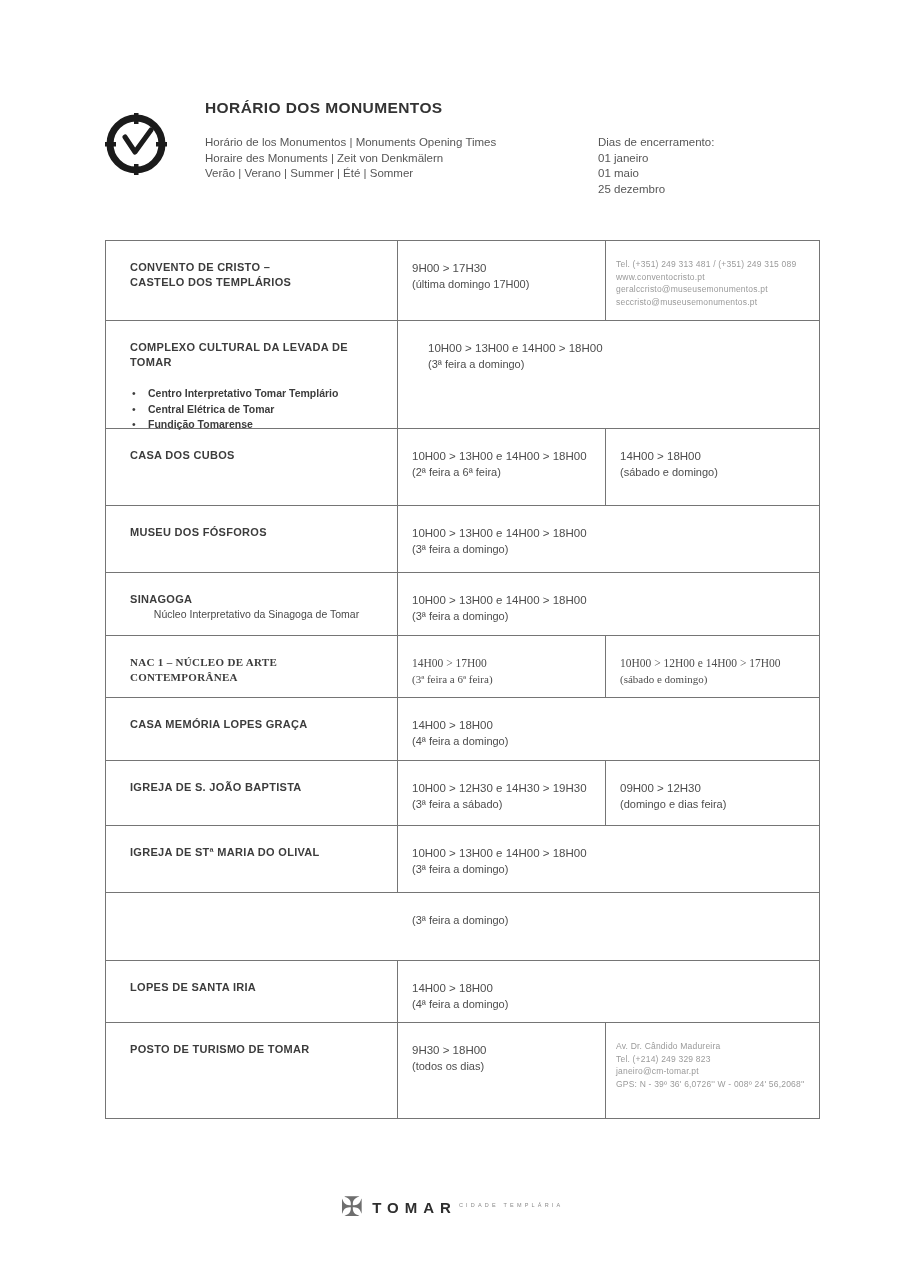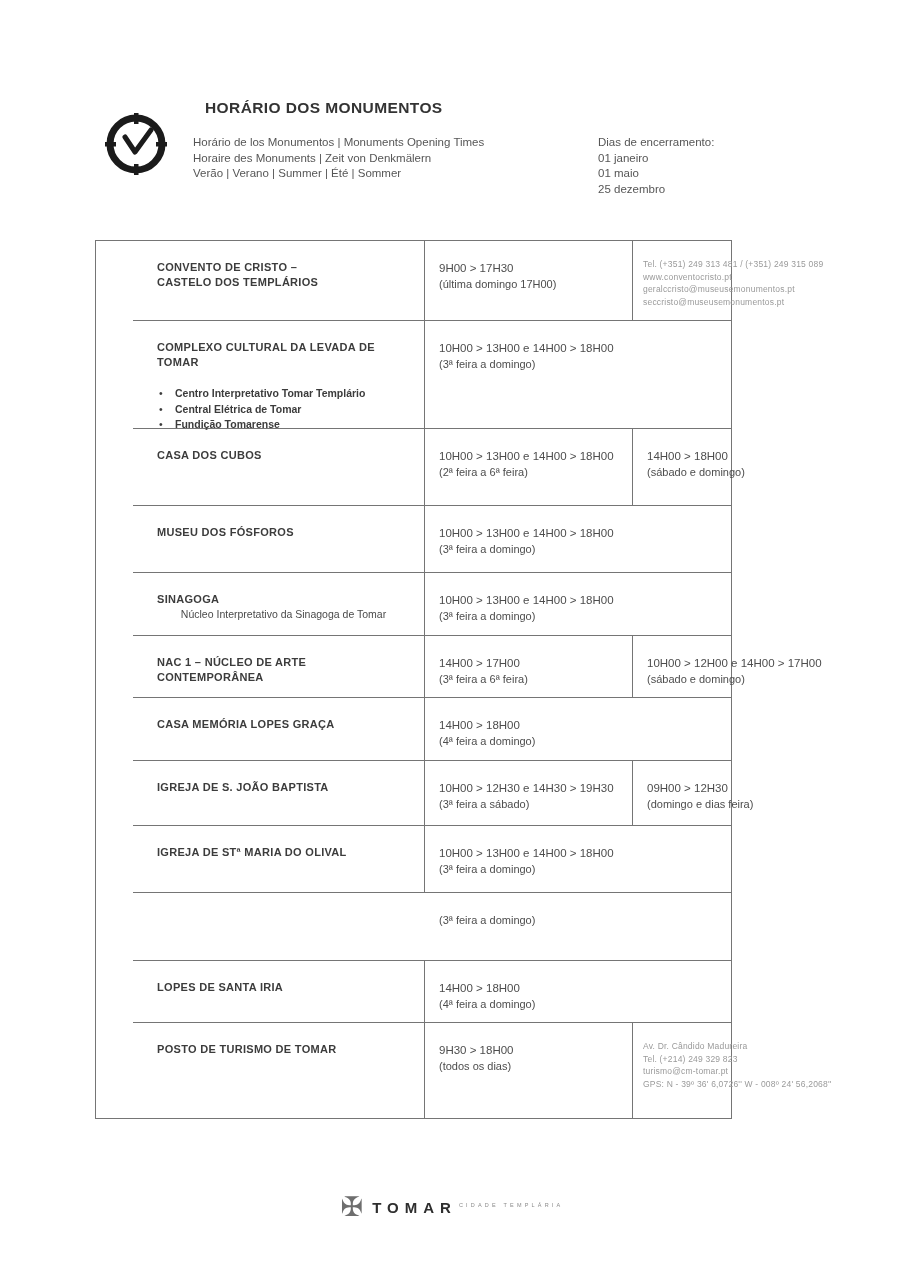--- a/index.html
+++ b/index.html
@@ -13,28 +13,27 @@
     overflow:hidden;
     margin:0 auto;
   }
 
   
   .clock { position:absolute; left:104px; top:112px; width:64px; height:64px; }
   .hdr-title {
     position:absolute; left:205px; top:99px;
     font-size:15.5px; font-weight:700; letter-spacing:0.4px; color:#333;
   }
-  .hdr-subs { position:absolute; left:193px; top:135px; font-size:11.5px; line-height:15.5px; color:#565656; }
+  .hdr-subs { position:absolute; left:205px; top:135px; font-size:11.5px; line-height:15.5px; color:#565656; }
   .hdr-close { position:absolute; left:598px; top:135px; font-size:11.5px; line-height:15.5px; color:#565656; }
 
   
   .tbl {
-    position:absolute; left:95px; top:240px; width:637px;
+    position:absolute; left:105px; top:240px; width:715px;
     border:1px solid #757575;
-    padding-left:37px;
   }
   .trow {
     display:grid;
     grid-template-columns:292px 208px 213px;
     border-bottom:1px solid #757575;
   }
   .trow:last-child { border-bottom:none; }
   .cell { padding-top:19px; }
   .c-name { padding-left:24px; padding-right:14px; border-right:1px solid #757575; }
   .c-time { padding-left:14px; padding-right:10px; }
@@ -47,22 +46,22 @@
   .name-sub { font-size:10.5px; font-weight:400; color:#4a4a4a; line-height:15px;text-align:center; }
   .time { font-size:11.5px; color:#4d4d4d; line-height:16px; }
   .note { font-size:11px; color:#4d4d4d; line-height:16px; }
   .bullets { margin-top:16px; }
   .bullet { position:relative; font-size:10.5px; font-weight:700; color:#3c3c3c; line-height:15.5px; padding-left:18px; }
   .bullet::before { content:"•"; position:absolute; left:2px; top:0; font-weight:400; }
   .contact { padding-top:17px; padding-left:10px; padding-right:6px; }
   .contact div { font-size:8.5px; color:#9a9a9a; line-height:12.5px; letter-spacing:0.2px; }
 
   
-  .r1{height:80px;} .r2{height:108px;} .r3{height:77px;} .r4{height:67px;}
-  .r5{height:63px;} .r6{height:62px;} .r7{height:63px;} .r8{height:65px;}
+  .r1{height:80px;} .r2{height:108px;gap:16px;} .r3{height:77px;} .r4{height:67px;}
+  .r5{height:63px;} .r6{height:62px;font-family:Liberation Serif, serif;} .r7{height:63px;} .r8{height:65px;}
   .r9{height:67px;} .r10{height:68px;} .r11{height:62px;} .r12{height:95px;}
 
   
   .footer {
     position:absolute; left:0; right:0; top:1194px;
     display:flex; justify-content:center; align-items:center; gap:9px;
   }
   .cross { font-size:27px; color:#6e6e6e; line-height:1; }
   .logo-txt { display:flex; flex-direction:row; }
   .logo-main { font-size:15px; font-weight:700; letter-spacing:6px; color:#2e2e2e; }
@@ -234,21 +233,21 @@
       <div class="cell c-name">
         <div class="name">POSTO DE TURISMO DE TOMAR</div>
       </div>
       <div class="cell c-time has-next">
         <div class="time">9H30 &gt; 18H00</div>
         <div class="note">(todos os dias)</div>
       </div>
       <div class="cell contact">
         <div>Av. Dr. Cândido Madureira</div>
         <div>Tel. (+214) 249 329 823</div>
-        <div>turismo@cm-tomar.pt</div>
+        <div>janeiro@cm-tomar.pt</div>
         <div>GPS: N - 39º 36' 6,0726'' W - 008º 24' 56,2068''</div>
       </div>
     </div>
 
   </div>
 
   <div class="footer">
     <span class="cross">✠</span>
     <span class="logo-txt">
       <span class="logo-main">TOMAR</span>

